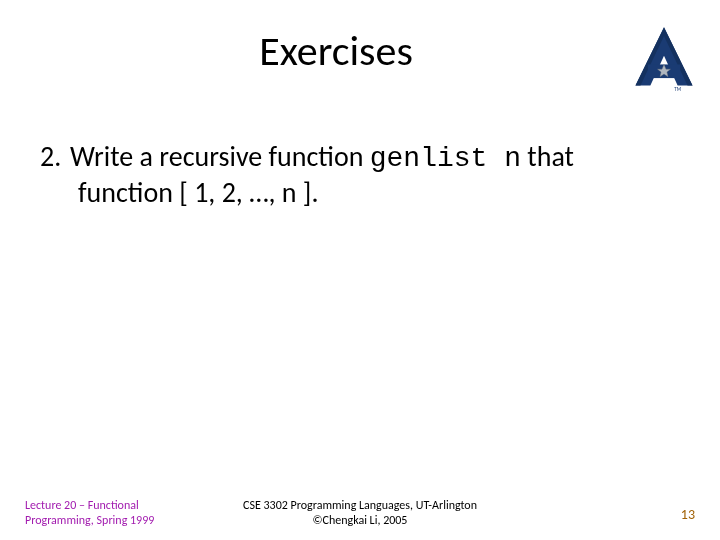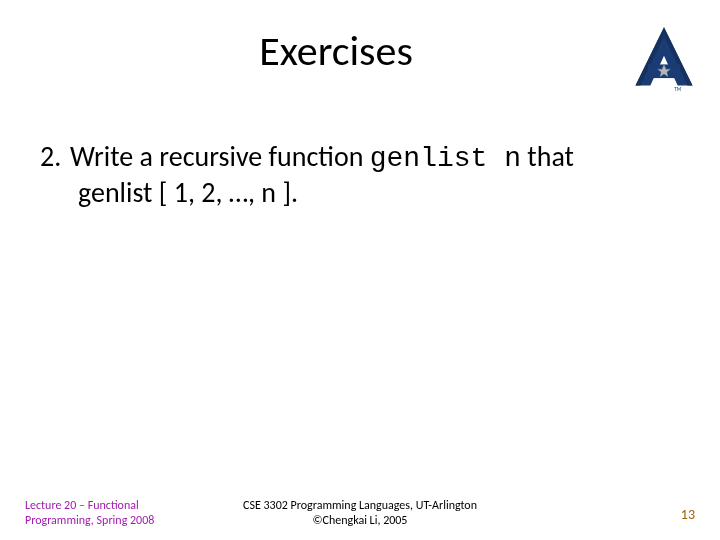--- a/index.html
+++ b/index.html
@@ -107,26 +107,26 @@
 
       <g transform="translate(50,73) scale(0.22)">
         <polygon points="0,-50 14.7,-15.5 47.5,-15.5 21.5,6 29.4,40.5 0,20 -29.4,40.5 -21.5,6 -47.5,-15.5 -14.7,-15.5" fill="#b0b7bf" stroke="#6a6f78" stroke-width="3"></polygon>
       </g>
     </svg>
     <span class="tm">TM</span>
   </div>
 
   <div class="body-text">
     <span class="num">2.</span><span>Write a recursive function </span><span class="code">genlist n</span><span> that</span>
-    <span class="indent">genlist [ 1, 2, …, n ].</span>
+    <span class="indent">function [ 1, 2, …, n ].</span>
   </div>
 
   <div class="footer-left">
     <div>Lecture 20 – Functional</div>
-    <div>Programming, Spring 2008</div>
+    <div>Programming, Spring 1999</div>
   </div>
 
   <div class="footer-center">
     <div>CSE 3302 Programming Languages, UT-Arlington</div>
     <div>©Chengkai Li, 2005</div>
   </div>
 
   <div class="footer-right">13</div>
 
 </div>

